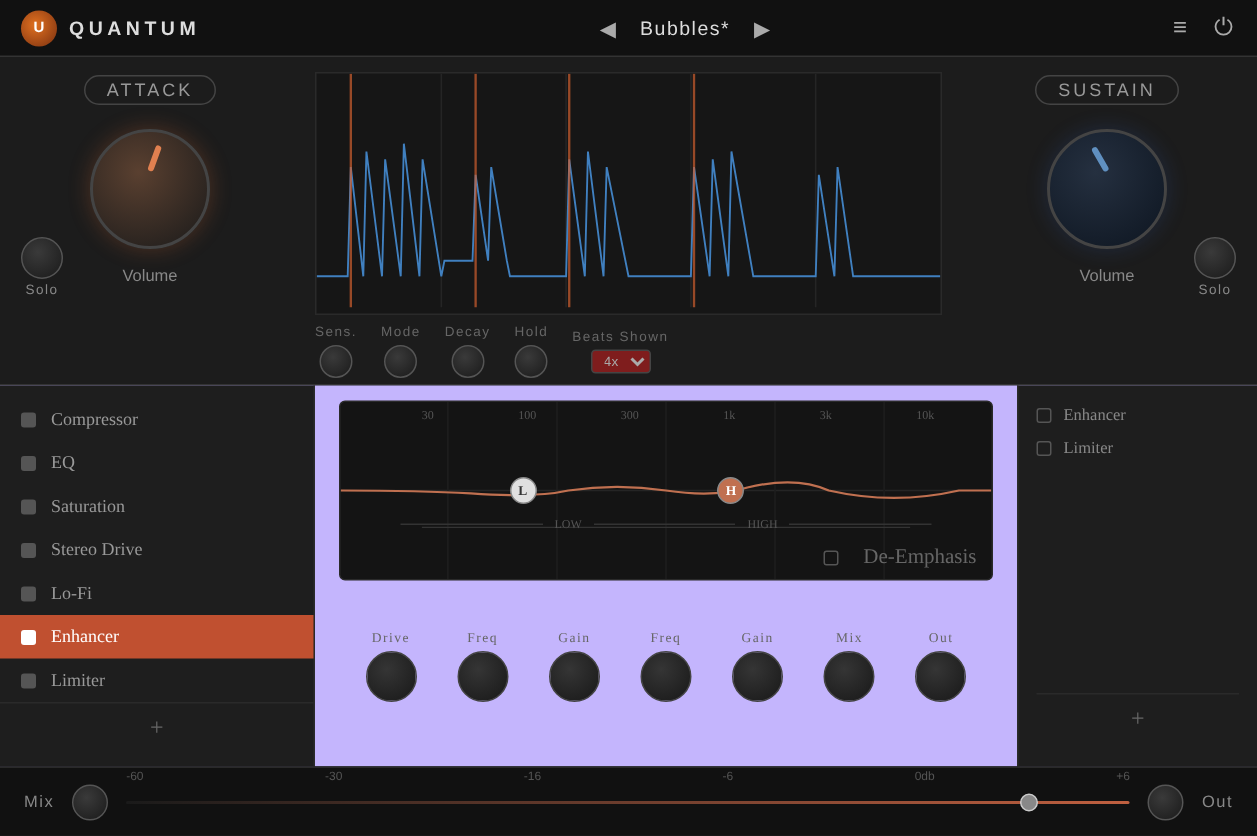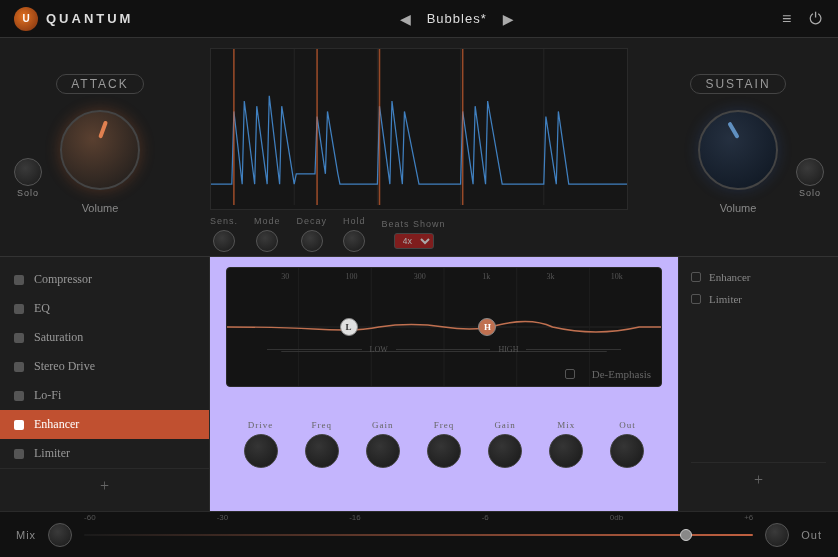--- a/index.html
+++ b/index.html
@@ -97,21 +97,20 @@
     }
     .panel-title {
       font-size: 12px;
       color: #999;
       letter-spacing: 2px;
       margin-bottom: 8px;
       text-transform: uppercase;
       border: 1px solid #444;
       border-radius: 10px;
       padding: 2px 14px;
-      margin-top: 24px;
     }
     .knob-large {
       width: 80px; height: 80px;
       border-radius: 50%;
       background: radial-gradient(circle at 40% 35%, #5a4030, #1a1a1a);
       border: 2px solid #444;
       position: relative;
       margin: 8px auto;
       box-shadow: 0 0 15px rgba(200,100,50,0.3);
     }
@@ -314,21 +313,21 @@
     }
     .eq-handle-L { top: 50%; left: 28%; background: #e0e0e0; }
     .eq-handle-H { top: 50%; left: 60%; background: #c07050; color: #fff; }
 
     .de-emphasis {
       position: absolute;
       bottom: 6px; right: 10px;
       display: flex;
       align-items: center;
       gap: 17px;
-      font-size: 11px;
+      font-size: 14px;
       color: #666;
     }
     .de-emphasis-box {
       width: 10px; height: 10px;
       border: 1px solid #555;
       border-radius: 2px;
     }
 
     
     .eq-knobs-row {

